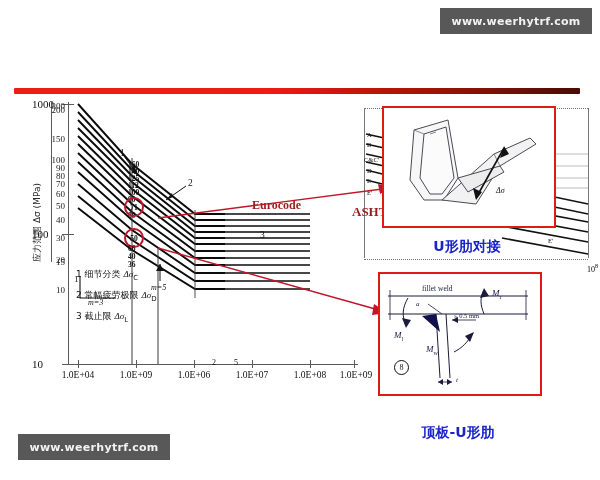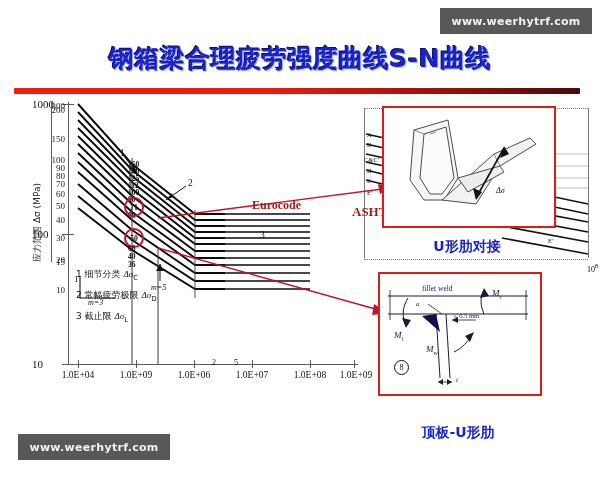--- a/index.html
+++ b/index.html
@@ -107,21 +107,20 @@
     font-family:"Liberation Serif",serif;color:#111;}
 </style>
 </head>
 <body>
 
 <div class="slide">
 
   <div class="wm wm-top">www.weerhytrf.com</div>
   <div class="wm wm-bot">www.weerhytrf.com</div>
 
-  <div class="title">钢箱梁合理疲劳强度曲线S-N曲线</div>
   <div class="rule"></div>
 
   <div class="chart">
 
     <div class="axisline vax"></div>
     <div class="axisline hax"></div>
     <div class="axisline vax2"></div>
 
     <div class="ytick-main" style="top:6px">1000</div>
     <div class="tk" style="left:42px;top:6px;width:12px;"></div>

